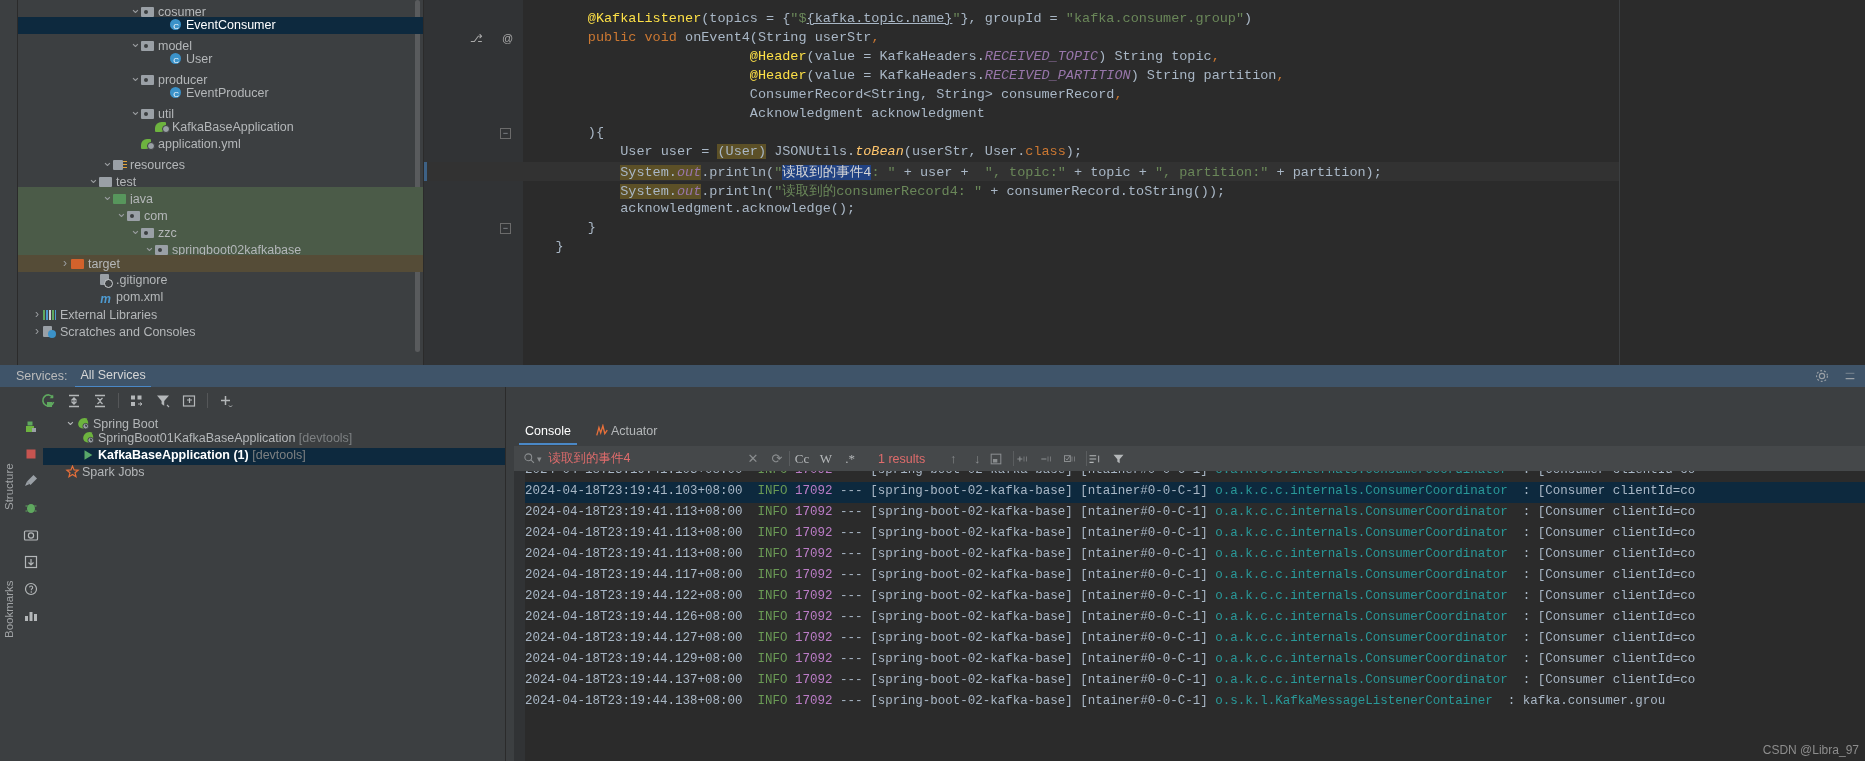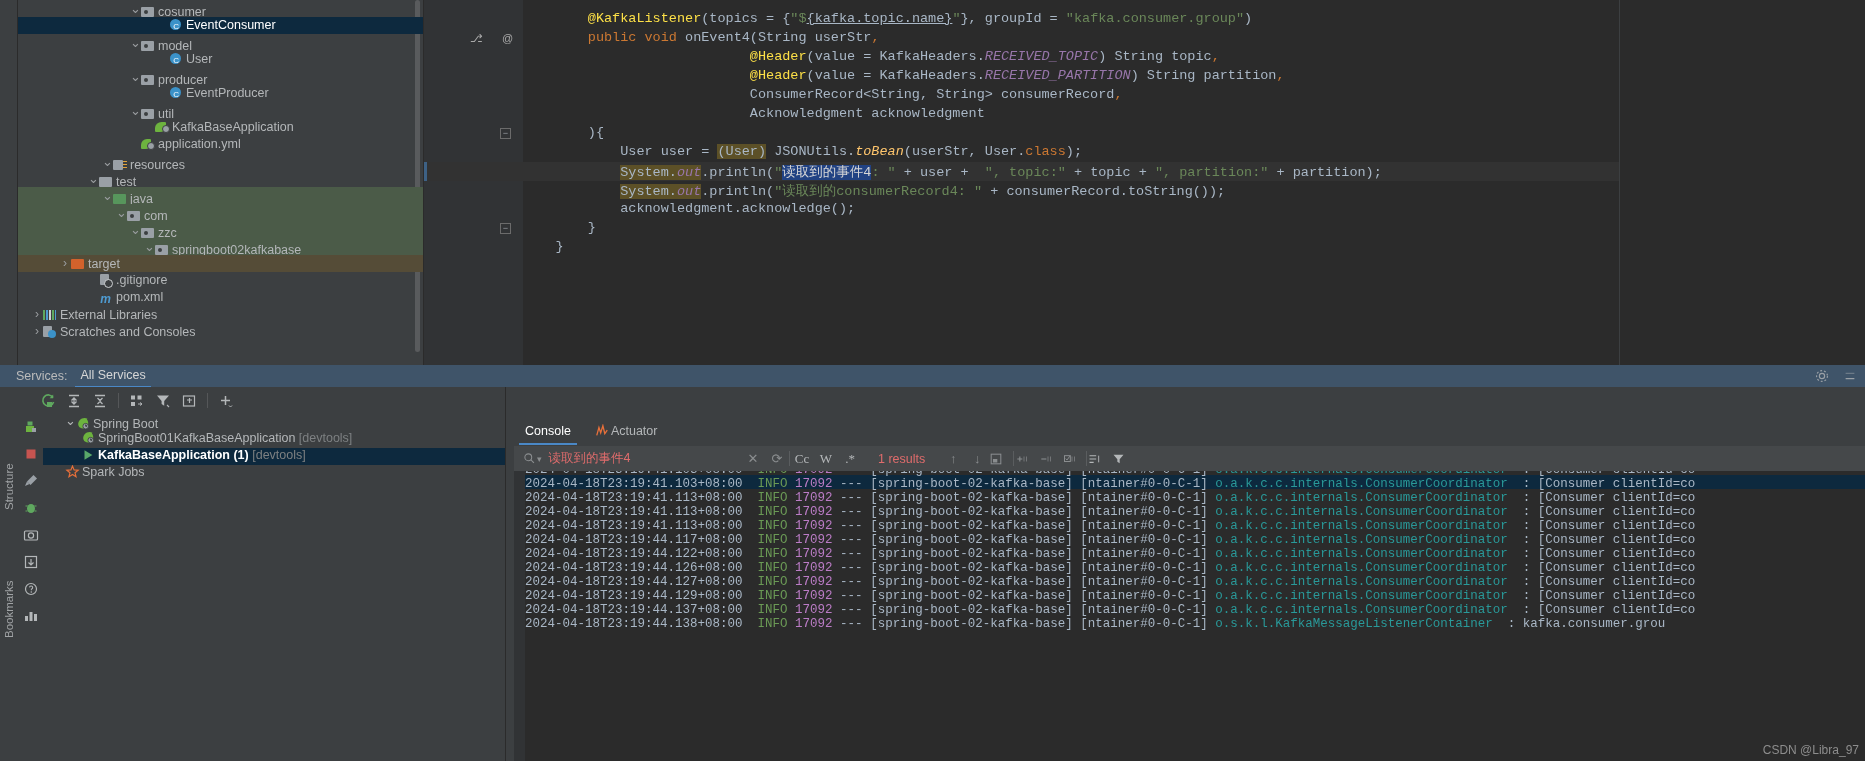--- a/index.html
+++ b/index.html
@@ -131,21 +131,21 @@
   .search-act { display:flex; align-items:center; gap:0; margin-left:auto; }
   .sx { width:24px; text-align:center; color:#8a8d8f; font-size:13px; }
   .sx.tgl { color:#b4b7b9; font-family:"Liberation Serif",serif; font-size:13px; }
   .vsep { width:1px; height:15px; background:#5a5d5f; }
   .results { color:#e06c6c; font-size:12.5px; padding:0 16px; }
 
   .console-out {
     position:absolute; left:8px; top:52px; right:0; bottom:0; background:#2b2b2b; overflow:hidden;
     font-family:"Liberation Mono", monospace; font-size:12.5px;
   }
-  .log { height:14px; line-height:19px; white-space:pre; color:#a9b7c6; padding-left:11px; }
+  .log { height:21px; line-height:19px; white-space:pre; color:#a9b7c6; padding-left:11px; }
   .log.hl { background:#0d293e; }
   .lgutter { position:absolute; left:0; top:0; width:11px; height:100%; background:#313335; }
   .ts{color:#a9b7c6;} .info{color:#6a9955;} .pid{color:#bb7cc6;} .dash{color:#a9b7c6;}
   .app-n{color:#a9b7c6;} .thr{color:#a9b7c6;} .logger{color:#299999;} .msg{color:#a9b7c6;}
   .csdn { position:absolute; right:6px; bottom:4px; color:#8d8d8d; font-size:12px;
           font-family:"Liberation Sans",sans-serif; }
   svg { display:block; }
 </style>
 </head>
 <body>

